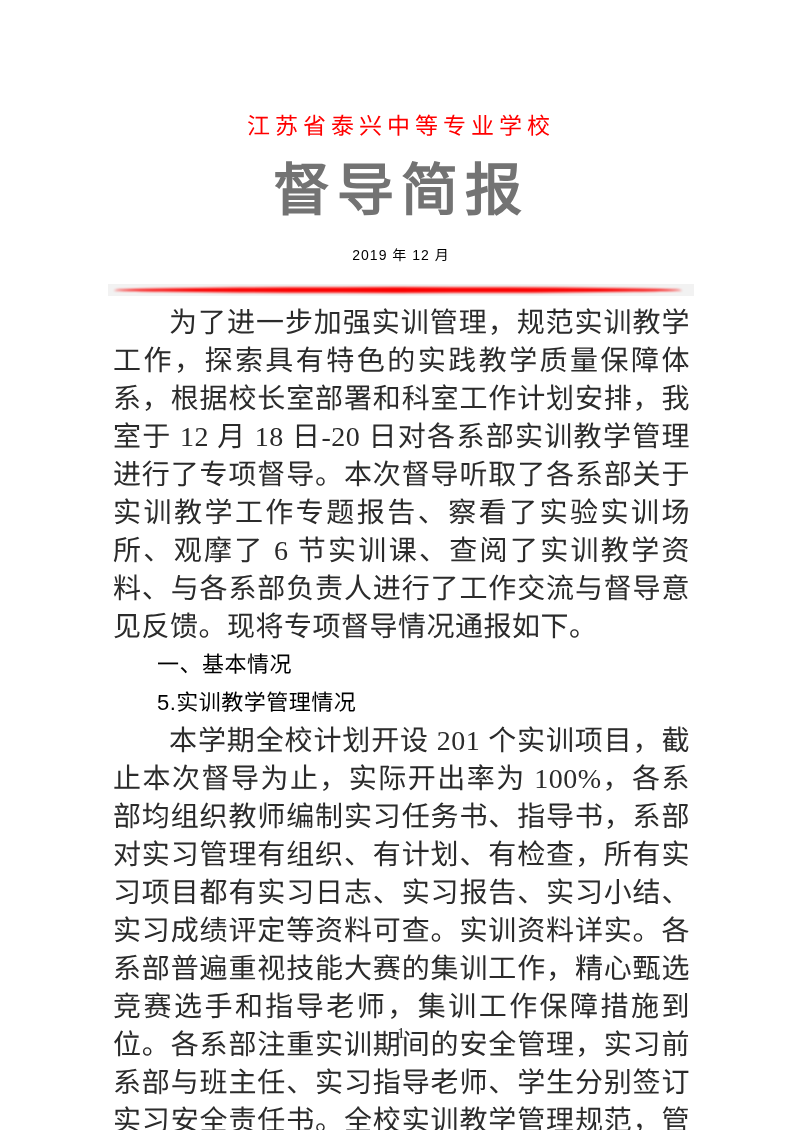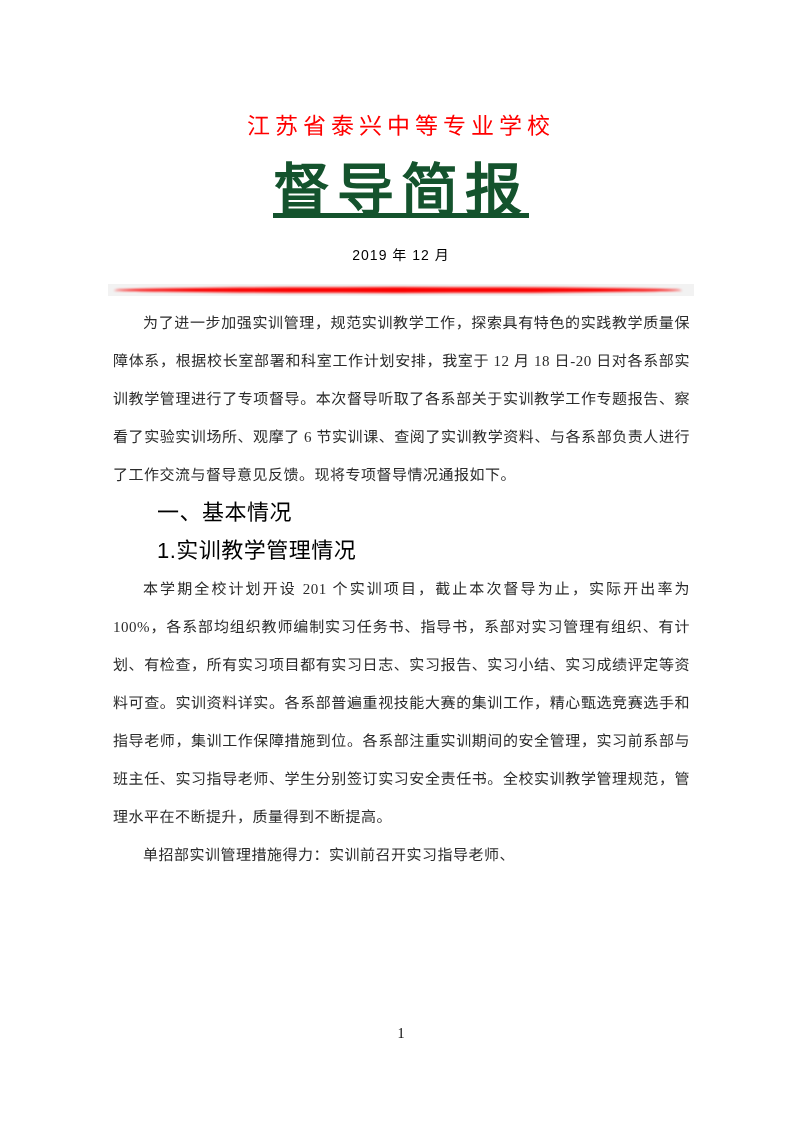--- a/index.html
+++ b/index.html
@@ -19,27 +19,26 @@
     }
     .school-name {
       color: #ff0000;
       font-size: 23px;
       line-height: 30px;
       letter-spacing: 5px;
       font-family: "Liberation Serif", "DejaVu Serif", serif;
     }
     .doc-title {
       margin-top: 16px;
-      color: #14532d;
+      color: #737373;
       font-size: 57px;
       line-height: 66px;
       font-weight: 700;
       letter-spacing: 7px;
       font-family: "Liberation Serif", "DejaVu Serif", serif;
-      text-decoration: underline;
     }
     .doc-date {
       margin-top: 16px;
       color: #000000;
       font-size: 14px;
       line-height: 30px;
       letter-spacing: 1px;
       font-family: "Liberation Sans", "DejaVu Sans", sans-serif;
     }
     .divider-band {
@@ -50,21 +49,21 @@
       display: flex;
       align-items: center;
       justify-content: center;
     }
     .divider-band svg { display: block; }
     .doc-body {
       margin-top: 8px;
       padding: 0 112px 0 113px;
     }
     .para {
-      font-size: 15px;
+      font-size: 28px;
       line-height: 38px;
       text-align: justify;
       text-indent: 2em;
       color: #2b2b2b;
       letter-spacing: 0.5px;
     }
     .heading-1, .heading-2 {
       font-size: 22px;
       line-height: 38px;
       font-weight: 400;
@@ -108,21 +107,21 @@
         <ellipse cx="290" cy="6" rx="284" ry="2.9" fill="#fb0204" filter="url(#soften)"></ellipse>
       </svg>
     </div>
   </header>
 
   <main class="doc-body">
     <p class="para">为了进一步加强实训管理，规范实训教学工作，探索具有特色的实践教学质量保障体系，根据校长室部署和科室工作计划安排，我室于 12 月 18 日-20 日对各系部实训教学管理进行了专项督导。本次督导听取了各系部关于实训教学工作专题报告、察看了实验实训场所、观摩了 6 节实训课、查阅了实训教学资料、与各系部负责人进行了工作交流与督导意见反馈。现将专项督导情况通报如下。</p>
 
     <h2 class="heading-1">一、基本情况</h2>
 
-    <h3 class="heading-2">1.实训教学管理情况</h3>
+    <h3 class="heading-2">5.实训教学管理情况</h3>
 
     <p class="para">本学期全校计划开设 201 个实训项目，截止本次督导为止，实际开出率为 100%，各系部均组织教师编制实习任务书、指导书，系部对实习管理有组织、有计划、有检查，所有实习项目都有实习日志、实习报告、实习小结、实习成绩评定等资料可查。实训资料详实。各系部普遍重视技能大赛的集训工作，精心甄选竞赛选手和指导老师，集训工作保障措施到位。各系部注重实训期间的安全管理，实习前系部与班主任、实习指导老师、学生分别签订实习安全责任书。全校实训教学管理规范，管理水平在不断提升，质量得到不断提高。</p>
 
     <p class="para">单招部实训管理措施得力：实训前召开实习指导老师、</p>
   </main>
 
   <footer class="page-footer">
     <span class="page-number">1</span>
   </footer>
 

